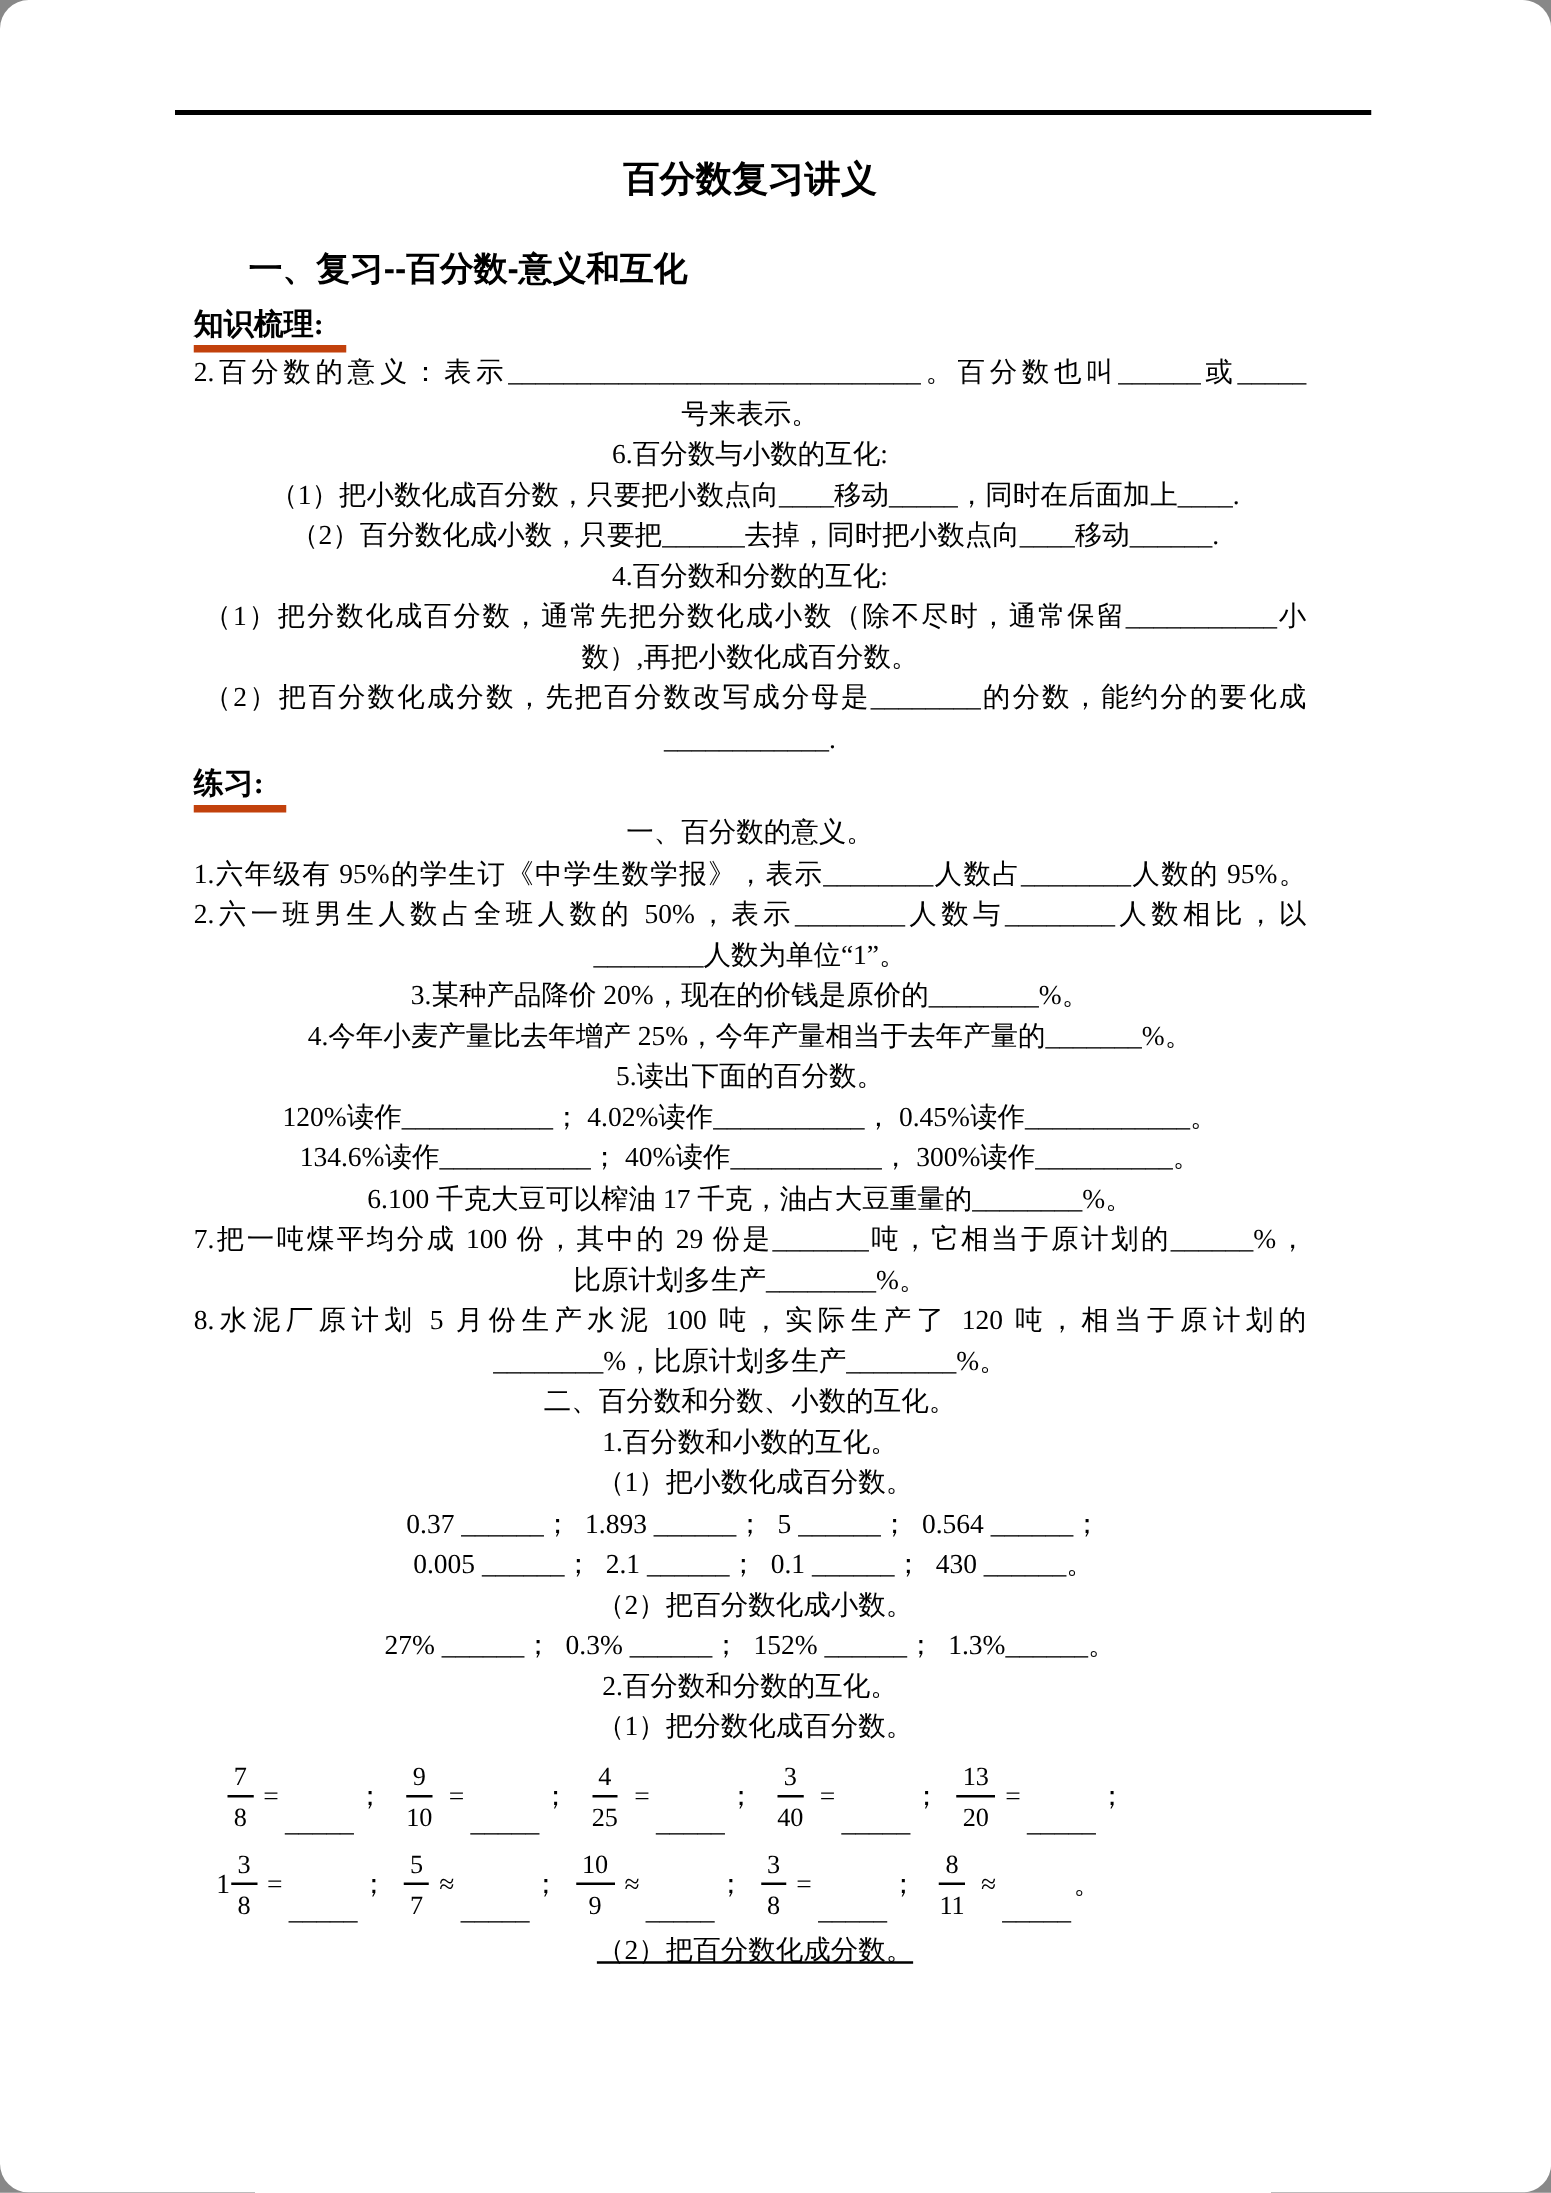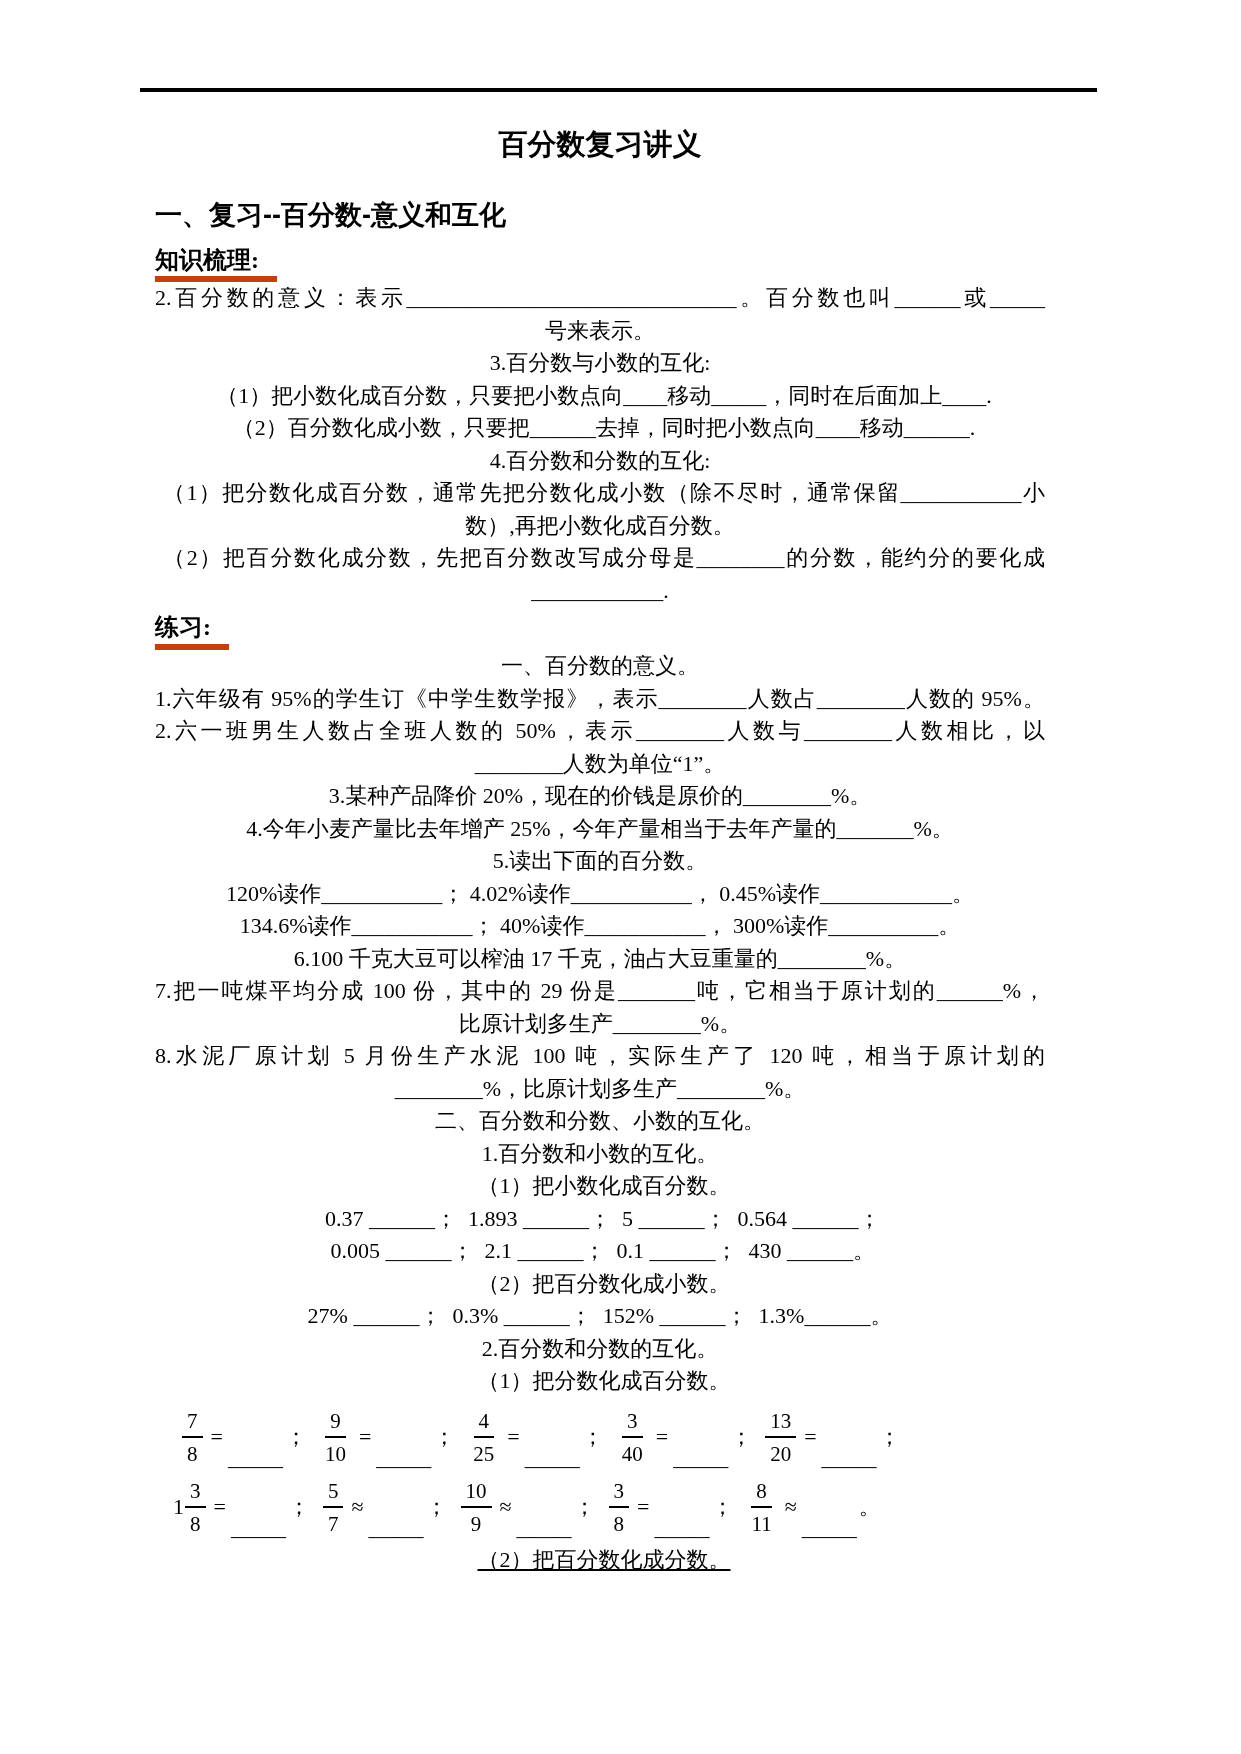--- a/index.html
+++ b/index.html
@@ -4,36 +4,38 @@
 <style>
   html,body { margin:0; padding:0; background:#888; }
   .page {
     position:relative;
     width:1241px; height:1754px;
     margin:0 auto;
     background:#ffffff;
     color:#000000;
     font-family:"Liberation Serif","DejaVu Serif",serif;
     overflow:hidden;
+    border-radius:23px;
   }
   .rule {
     position:absolute; left:140px; top:88px;
     width:957px; height:4px; background:#000;
   }
   .content { position:absolute; left:155px; top:0; width:890px; }
   .title {
     margin-top:126px;
     font-size:29px; font-weight:bold; line-height:36px;
     text-align:center;
     font-family:"Liberation Sans","DejaVu Sans",sans-serif;
   }
   .h1 {
     margin-top:36px;
     font-size:27px; font-weight:bold; line-height:34px;
     font-family:"Liberation Sans","DejaVu Sans",sans-serif;
+    margin-left:44px;
   }
   .h2 {
     margin-top:13px;
     font-size:24px; font-weight:bold; line-height:30px;
   }
   .h2 .ul {
     display:inline-block;
     border-bottom:6px solid #c2410c;
     padding:0 18px 1px 0;
   }
@@ -68,21 +70,21 @@
   <div class="rule"></div>
   <div class="content">
 
     <div class="title">百分数复习讲义</div>
     <div class="h1">一、复习--百分数-意义和互化</div>
 
     <div class="h2"><span class="ul">知识梳理:</span></div>
 
     <div class="line jl">2.百分数的意义：表示______________________________。百分数也叫______或_____</div>
     <div class="line">号来表示。</div>
-    <div class="line">3.百分数与小数的互化:</div>
+    <div class="line">6.百分数与小数的互化:</div>
     <div class="line ind">（1）把小数化成百分数，只要把小数点向____移动_____，同时在后面加上____.</div>
     <div class="line ind">（2）百分数化成小数，只要把______去掉，同时把小数点向____移动______.</div>
     <div class="line">4.百分数和分数的互化:</div>
     <div class="line ind jl">（1）把分数化成百分数，通常先把分数化成小数（除不尽时，通常保留___________小</div>
     <div class="line">数）,再把小数化成百分数。</div>
     <div class="line ind jl">（2）把百分数化成分数，先把百分数改写成分母是________的分数，能约分的要化成</div>
     <div class="line">____________.</div>
 
     <div class="h2 practice"><span class="ul">练习:</span></div>
 

